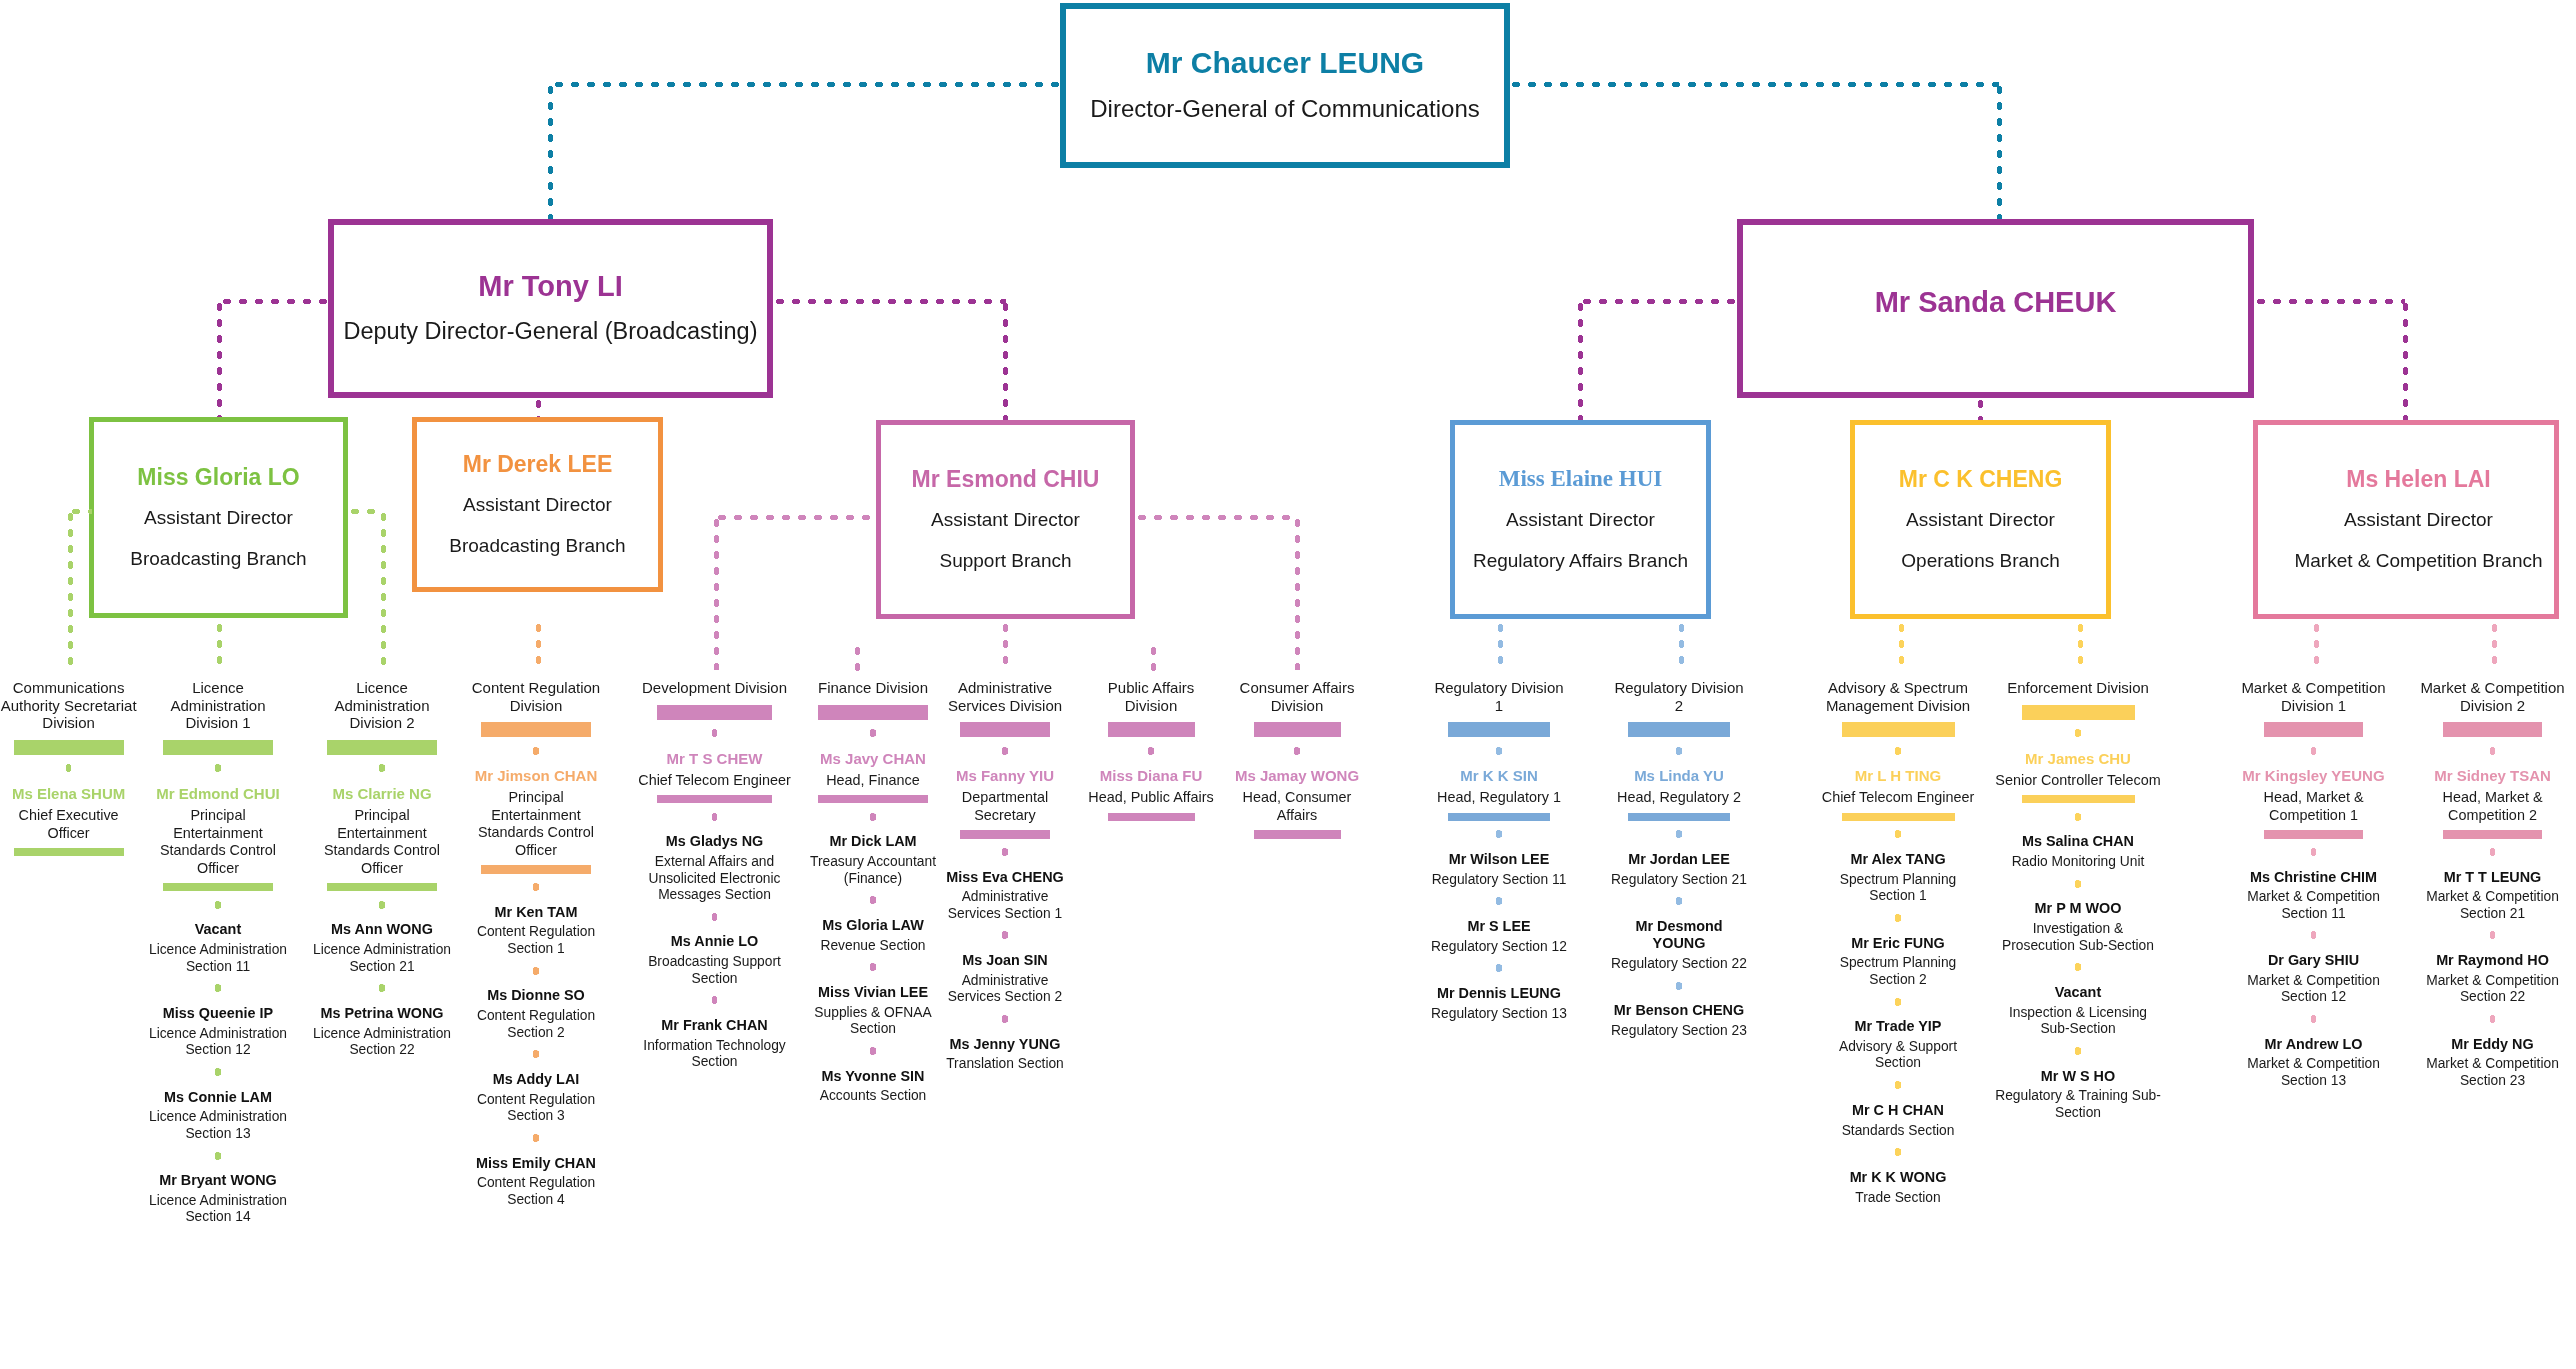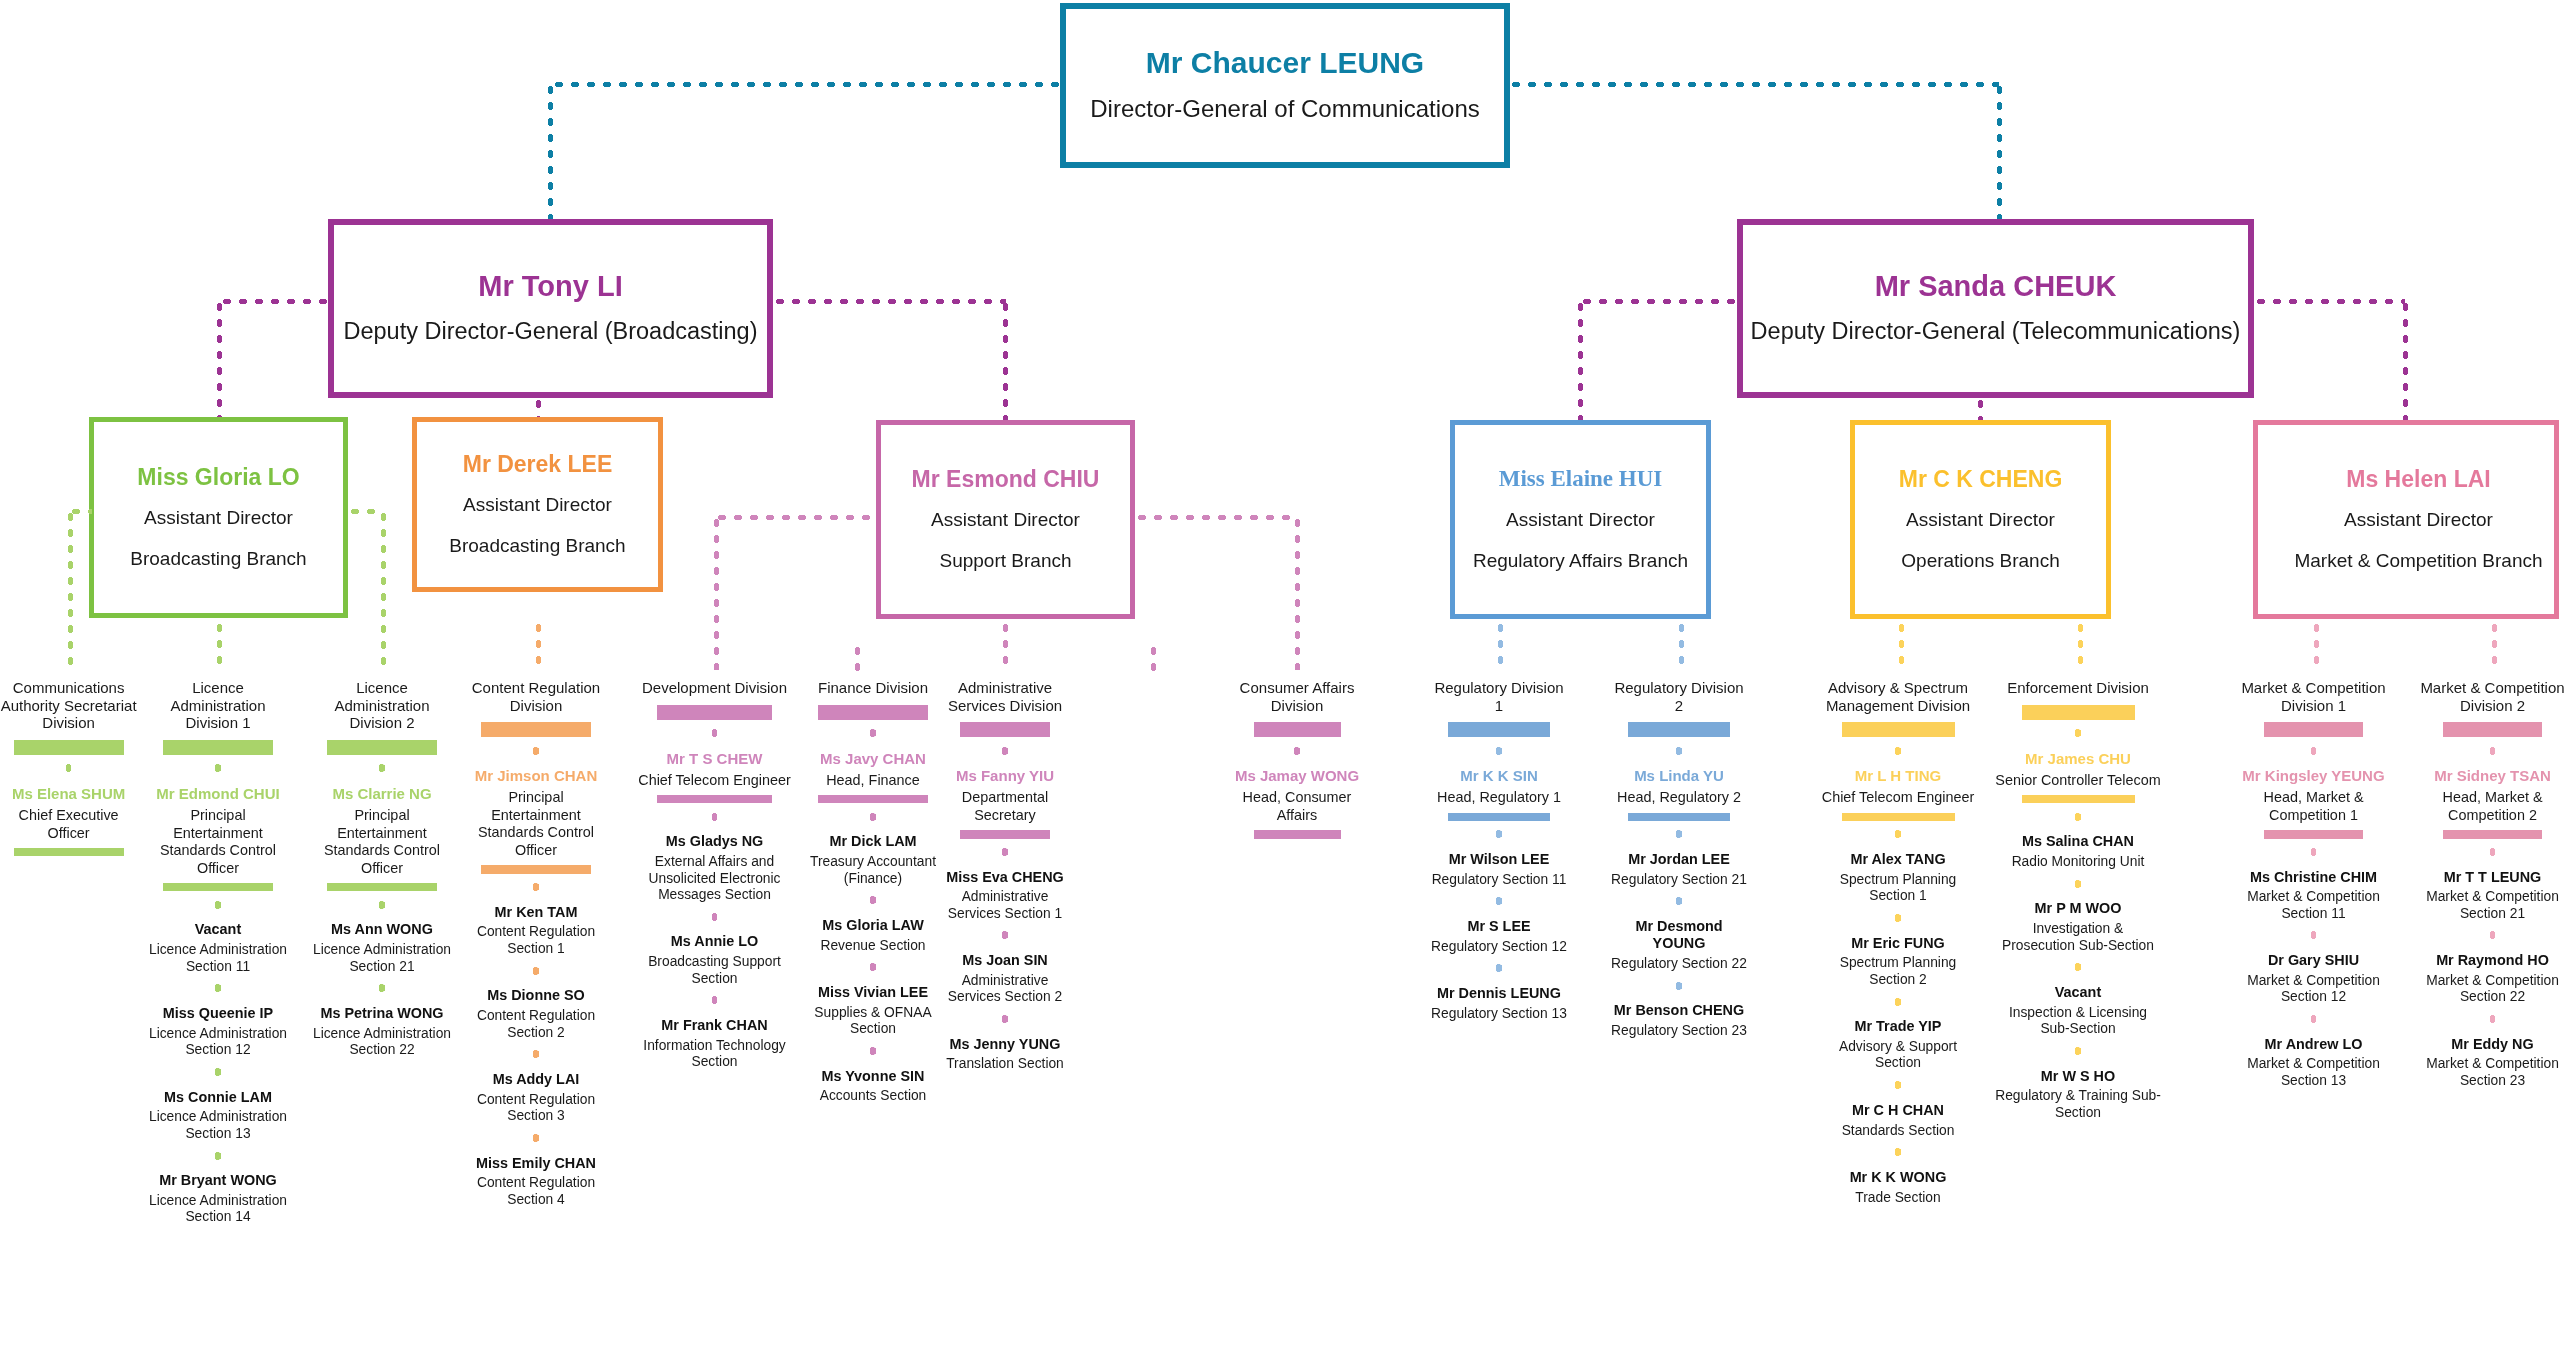--- a/index.html
+++ b/index.html
@@ -112,21 +112,20 @@
   <div class="hdot c-teal" style="left:1508px;top:82px;width:491px;"></div>
   <div class="vdot c-teal" style="left:1997px;top:82px;height:141px;"></div>
 
   <div class="exec-box ddg-box" id="ddg-bcast">
     <div class="exec-name">Mr Tony LI</div>
     <div class="exec-role">Deputy Director-General (Broadcasting)</div>
   </div>
 
   <div class="exec-box ddg-box" id="ddg-telecom">
     <div class="exec-name">Mr Sanda CHEUK</div>
-    <div class="exec-role">Deputy Director-General (Telecommunications)</div>
   </div>
 
   <div class="hdot c-purple" style="left:219px;top:299px;width:110px;"></div>
   <div class="vdot c-purple" style="left:217px;top:299px;height:122px;"></div>
   <div class="vdot c-purple" style="left:536px;top:396px;height:24px;"></div>
   <div class="hdot c-purple" style="left:772px;top:299px;width:234px;"></div>
   <div class="vdot c-purple" style="left:1003px;top:299px;height:122px;"></div>
 
   <div class="hdot c-purple" style="left:1579px;top:299px;width:161px;"></div>
   <div class="vdot c-purple" style="left:1578px;top:299px;height:122px;"></div>
@@ -317,20 +316,28 @@
     <div class="sec-name">Miss Eva CHENG</div>
     <div class="sec-role">Administrative Services Section 1</div>
     <div class="vdot c-pink connector" style="position:relative;left:auto;top:auto;"></div>
     <div class="sec-name">Ms Joan SIN</div>
     <div class="sec-role">Administrative Services Section 2</div>
     <div class="vdot c-pink connector" style="position:relative;left:auto;top:auto;"></div>
     <div class="sec-name">Ms Jenny YUNG</div>
     <div class="sec-role">Translation Section</div>
   </div>
 
+  <div class="col p-pink" style="left:1085px;top:679px;width:132px;">
+    <div class="div-title">Public Affairs Division</div>
+    <div class="bar bar-top" style="width:87px;"></div>
+    <div class="vdot c-pink connector" style="position:relative;left:auto;top:auto;"></div>
+    <div class="head-name">Miss Diana FU</div>
+    <div class="head-role">Head, Public Affairs</div>
+    <div class="bar bar-bottom" style="width:87px;height:8.6px;"></div>
+  </div>
 
   <div class="col p-pink" style="left:1231px;top:679px;width:132px;">
     <div class="div-title">Consumer Affairs Division</div>
     <div class="bar bar-top" style="width:87px;"></div>
     <div class="vdot c-pink connector" style="position:relative;left:auto;top:auto;"></div>
     <div class="head-name">Ms Jamay WONG</div>
     <div class="head-role">Head, Consumer Affairs</div>
     <div class="bar bar-bottom" style="width:87px;height:8.6px;"></div>
   </div>
 

